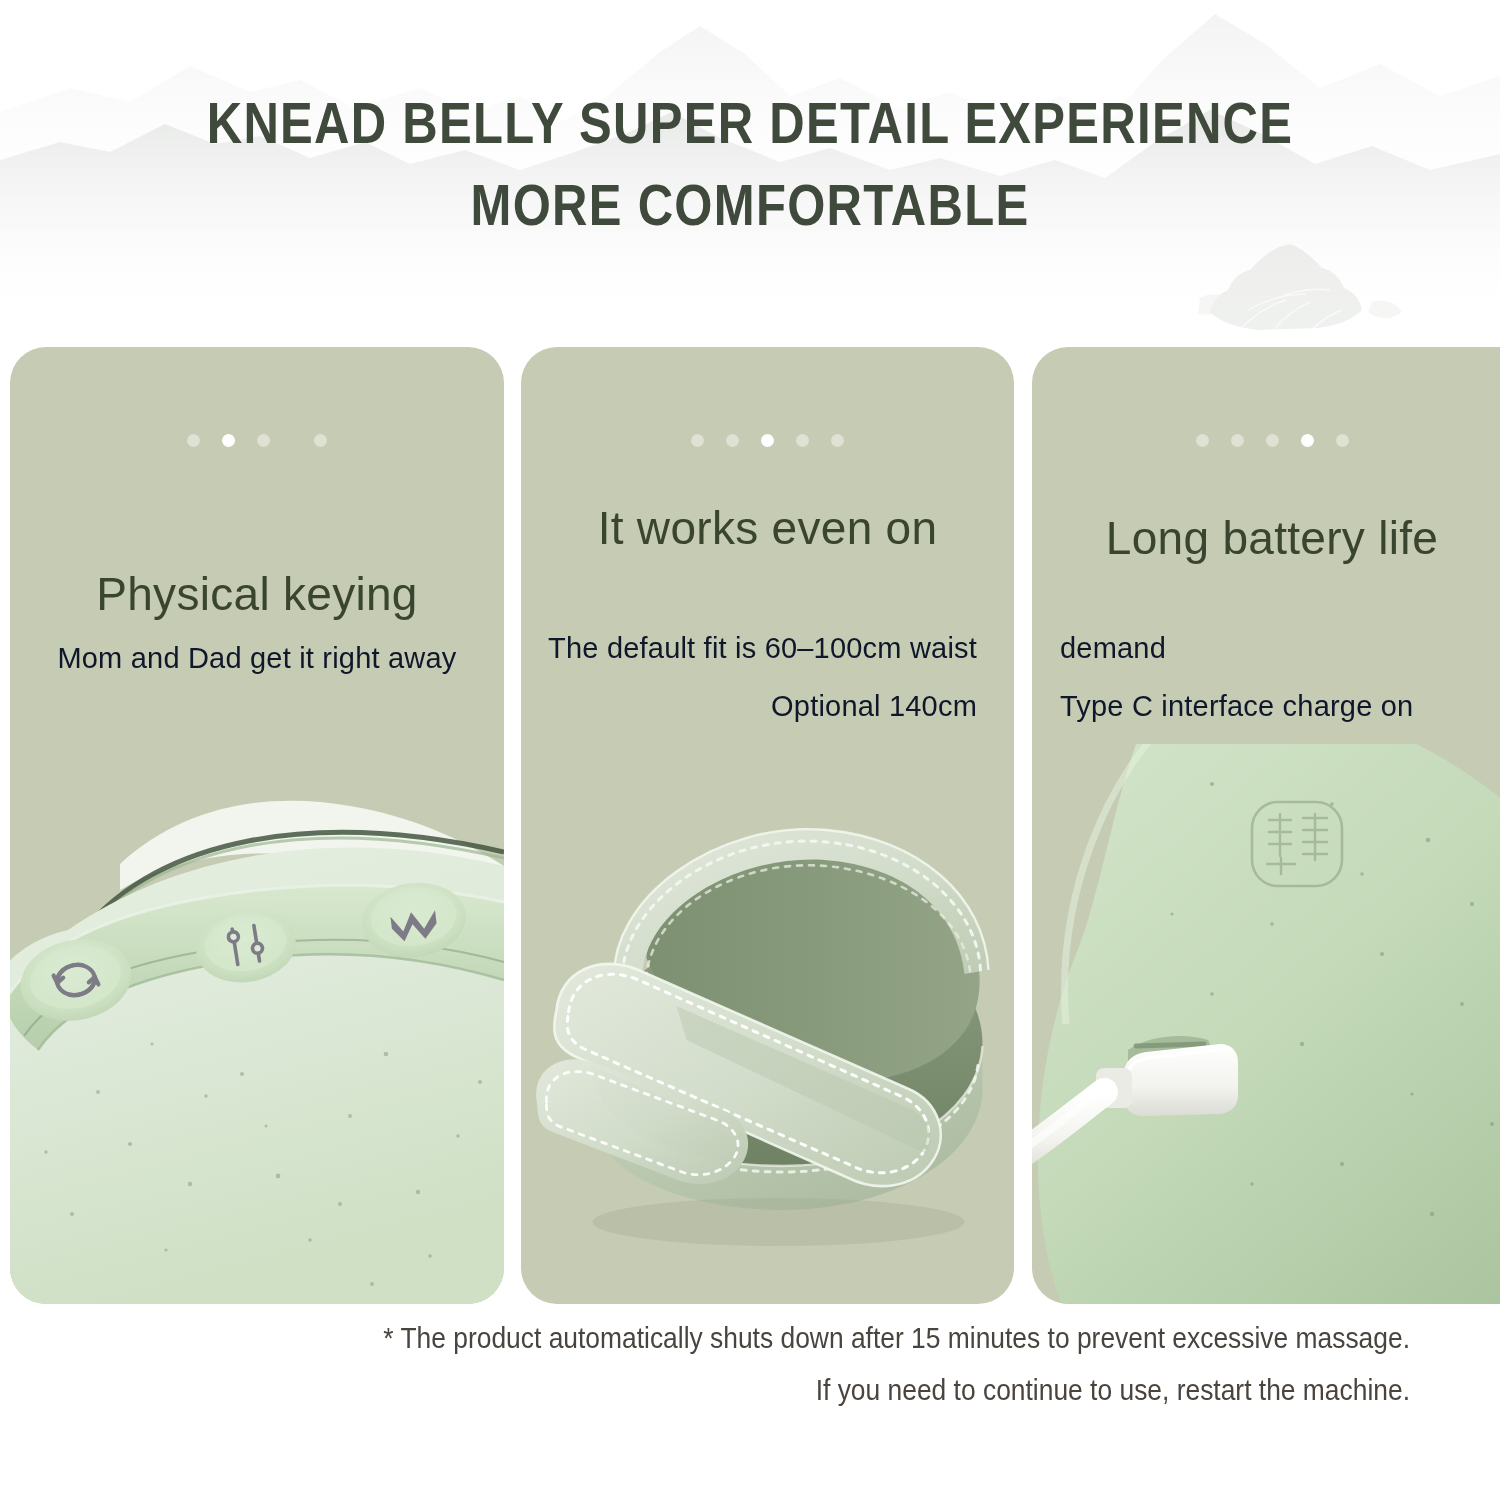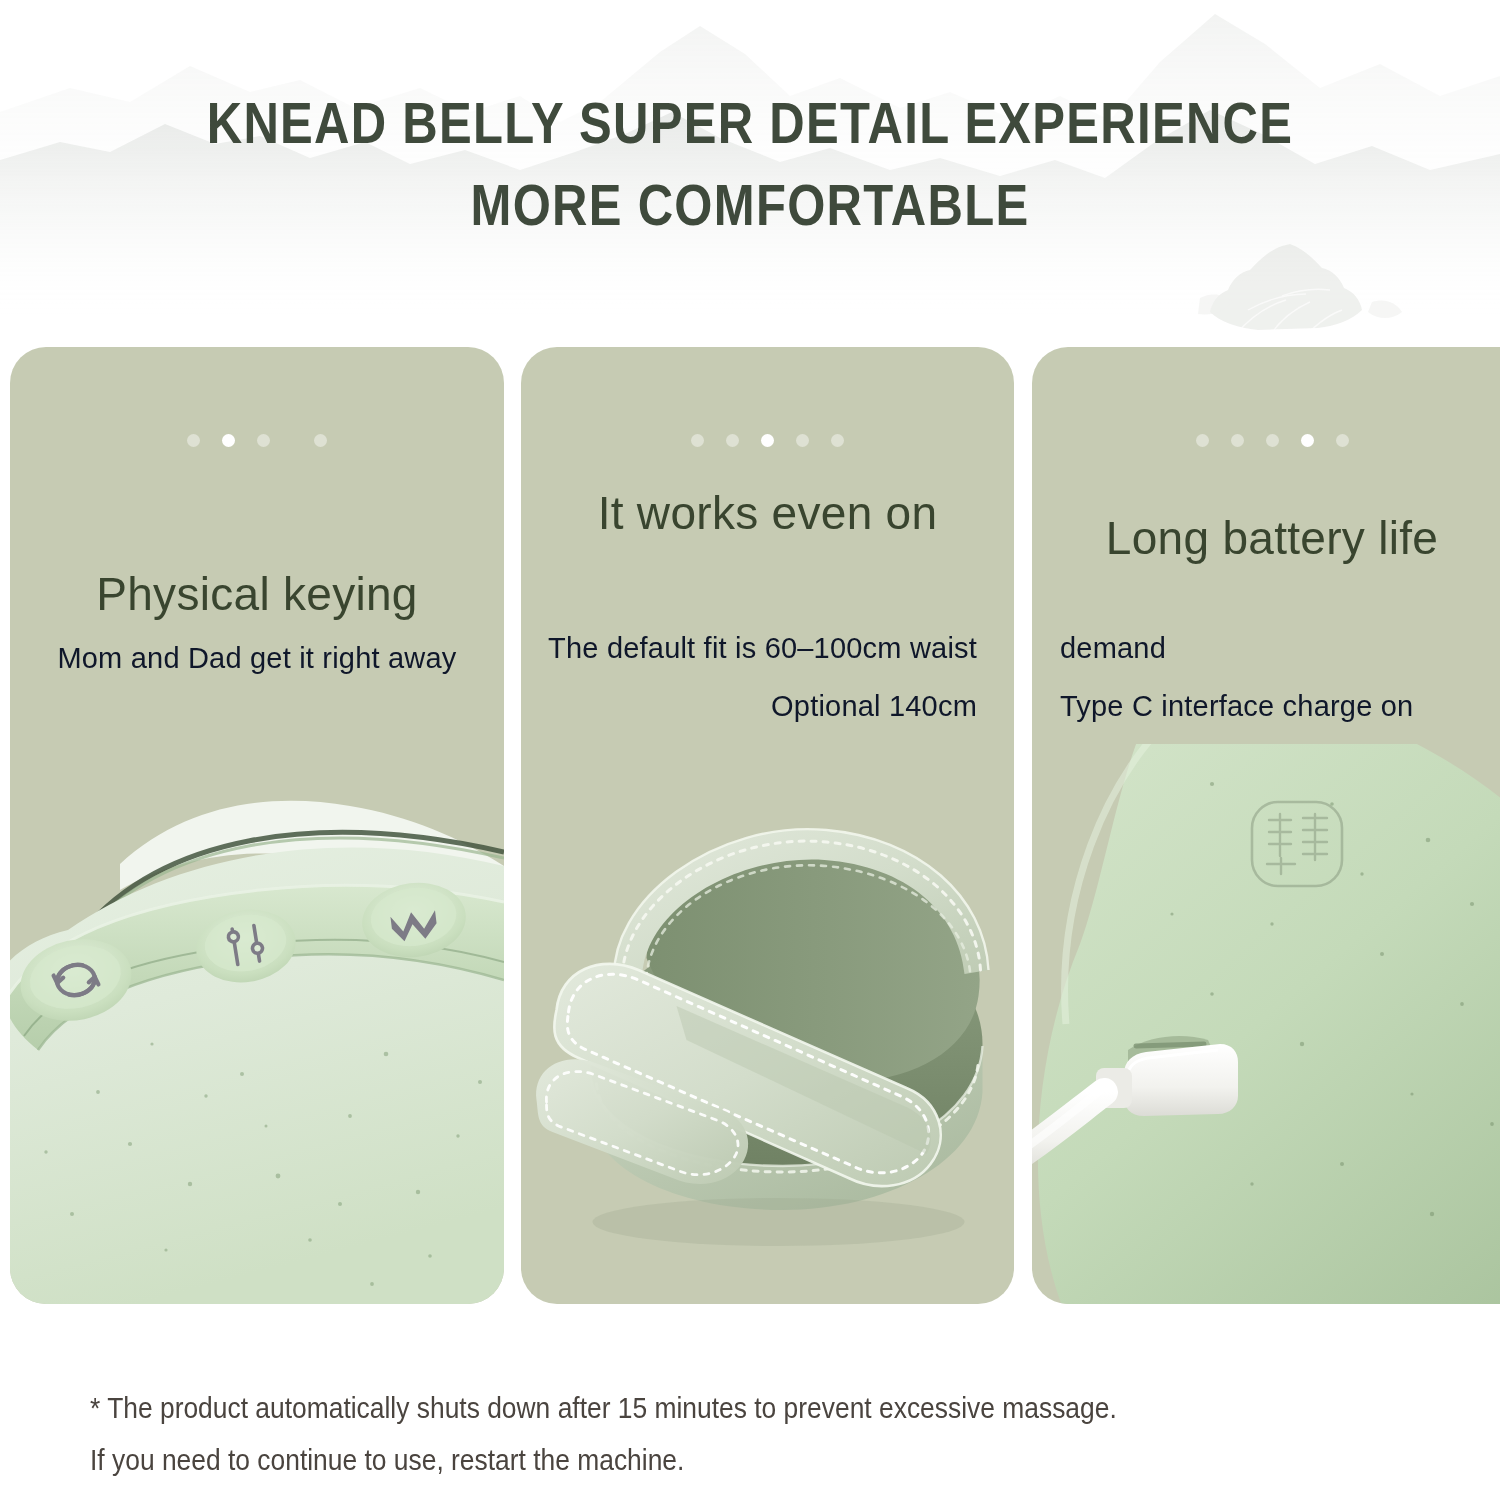--- a/index.html
+++ b/index.html
@@ -54,41 +54,41 @@
   .c-title{
     position:absolute; left:0; width:100%;
     text-align:center;
     color:#39452f;
     font-size:46px;
     line-height:58px;
     letter-spacing:.3px;
     padding:0 20px;
   }
   .c1 .c-title{ top:198px;margin-top:20px; }
-  .c2 .c-title{ top:137px; }
+  .c2 .c-title{ top:152px; }
   .c3 .c-title{ top:162px; }
 
   .c-sub{
     position:absolute; width:100%;
     color:#0f172a;
     font-size:29px;
     line-height:58px;
     letter-spacing:.2px;
   }
   .c1 .c-sub{ top:282px; left:0; text-align:center; padding:0 18px; }
   .c2 .c-sub{ top:272px; left:16px; width:440px; text-align:right; }
   .c3 .c-sub{ top:272px; left:28px; width:420px; text-align:left; }
 
   
   .art{ position:absolute; left:0; bottom:0; width:100%; height:560px; }
 
   
   .note{
-    position:absolute; top:1382px; left:0; width:1500px;
-    z-index:3; text-align:left;
+    position:absolute; top:1312px; left:0; width:1500px;
+    z-index:3; text-align:right;
   }
   .note .nline{
     color:#4a443f;
     font-size:30px;
     line-height:52px;
     transform:scaleX(.88);
     transform-origin:center;
     white-space:nowrap;
   }
 </style>

